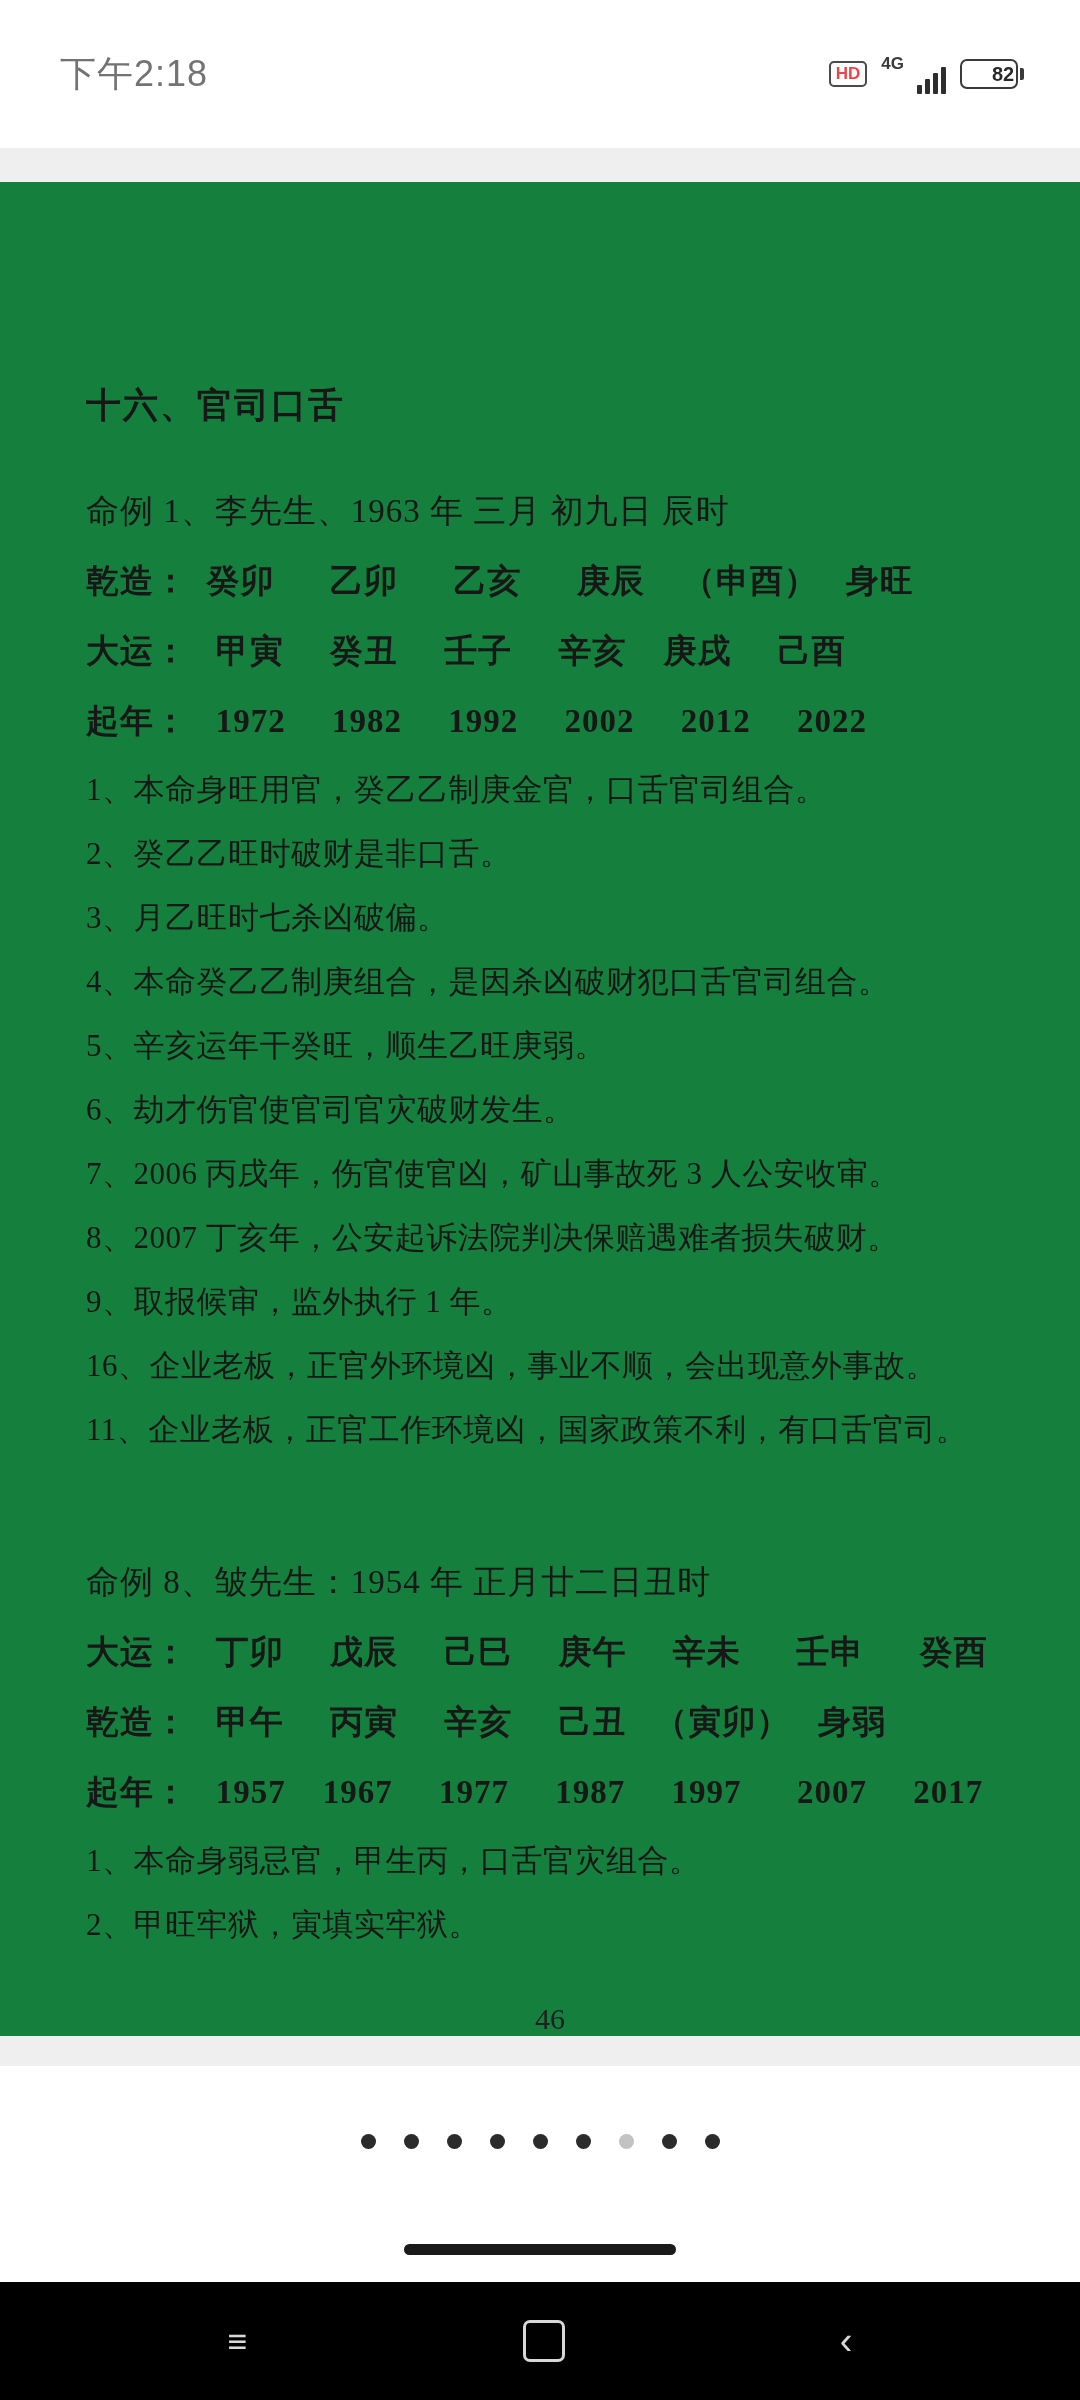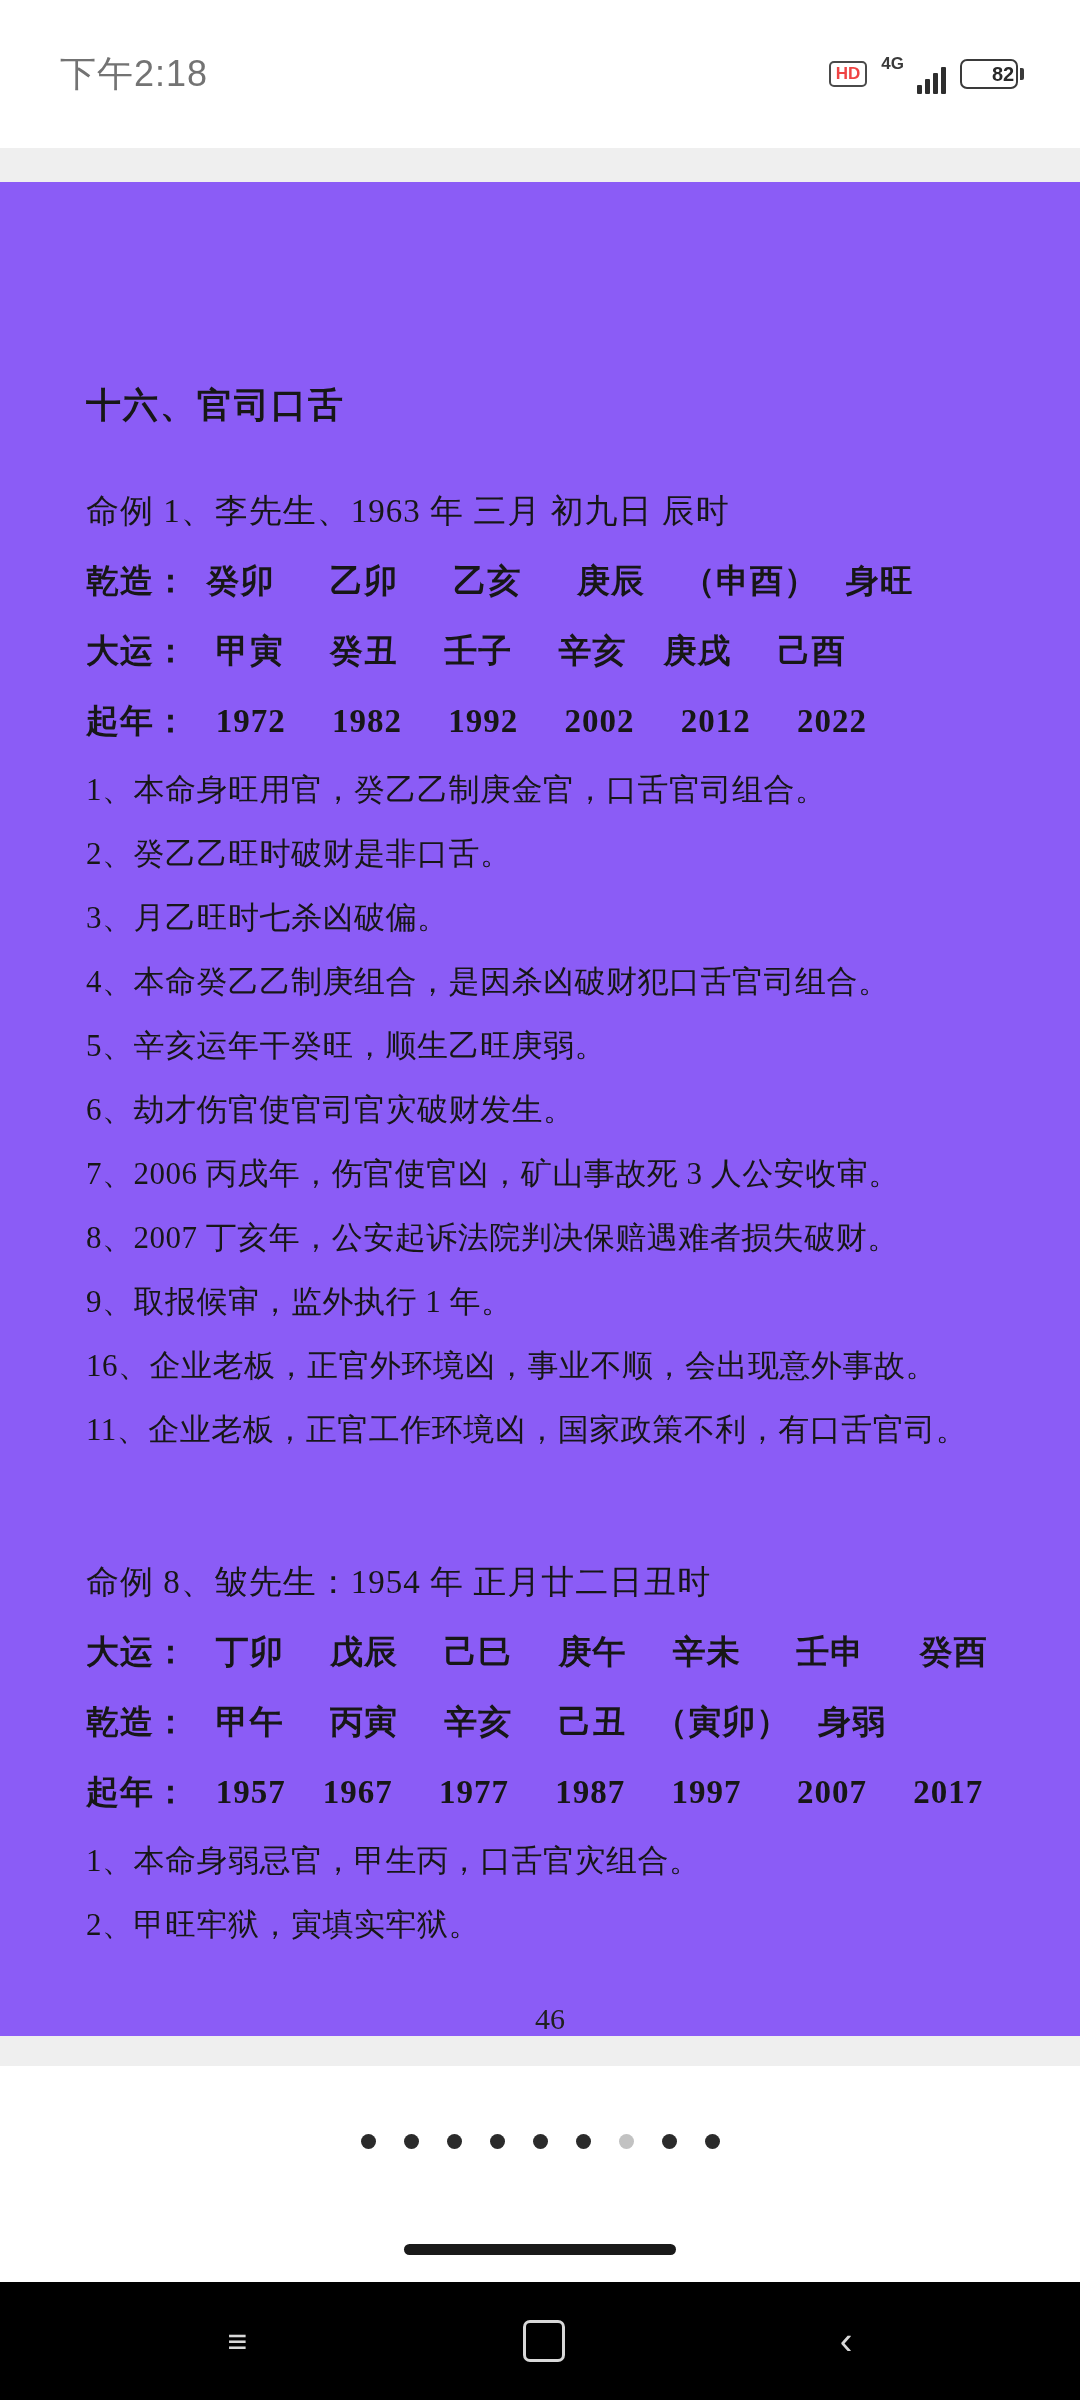--- a/index.html
+++ b/index.html
@@ -113,21 +113,21 @@
     position: relative;
     display: flex;
     flex-direction: column;
     overflow: hidden;
   }
   .gap-top {
     height: 46px;
     background: #efefef;
   }
   .doc {
-    background: #8b5cf6;
+    background: #15803d;
     flex: 1 1 auto;
     padding: 200px 66px 0 86px;
     box-sizing: border-box;
     color: #171717;
     font-family: "Liberation Serif", serif;
     position: relative;
   }
   .doc-heading {
     font-size: 35px;
     font-weight: bold;

